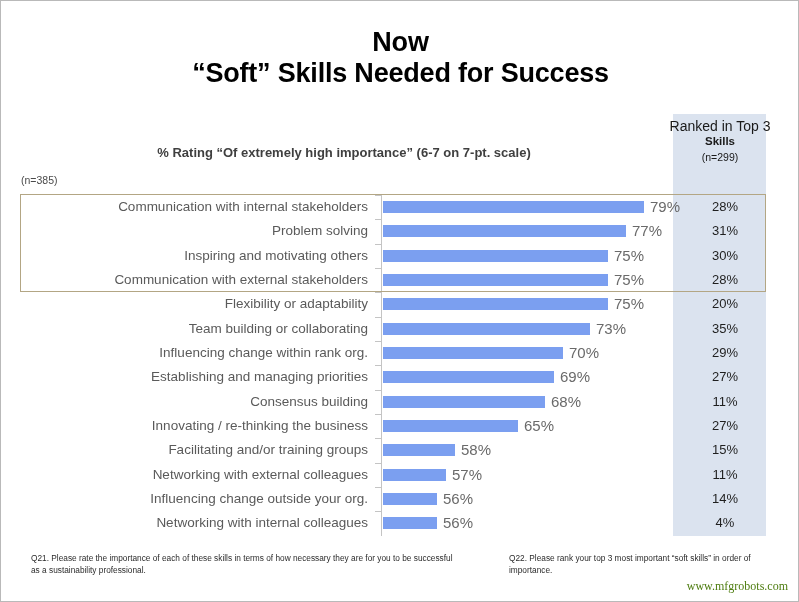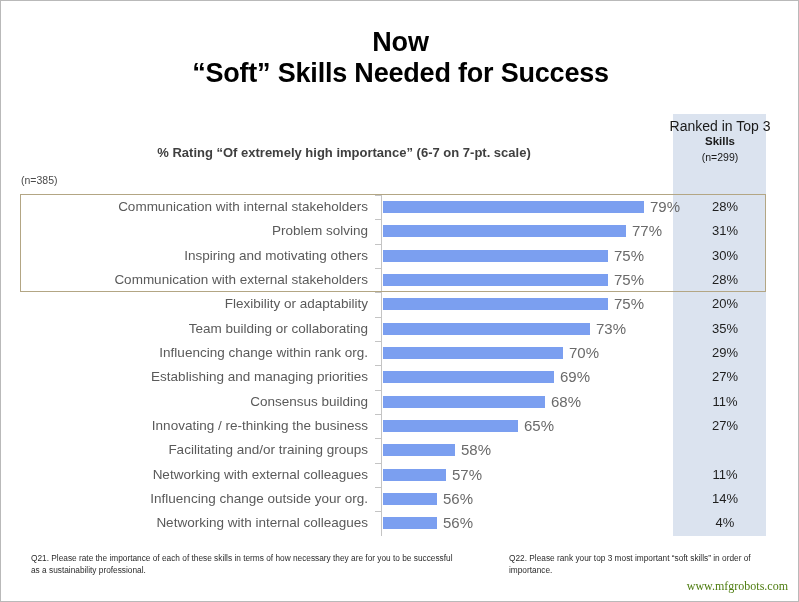--- a/index.html
+++ b/index.html
@@ -296,20 +296,21 @@
           <div class="cat-label">Innovating / re-thinking the business</div>
           <div class="bar" style="width: 135px; background: rgb(123, 159, 240);"></div>
           <div class="bar-value" style="left: 501px;">65%</div>
           <div class="top3-value">27%</div>
         </div>
         <div class="row" style="height: 24.357px;">
           <div class="tick"></div>
           <div class="cat-label">Facilitating and/or training groups</div>
           <div class="bar" style="width: 72px; background: rgb(123, 159, 240);"></div>
           <div class="bar-value" style="left: 438px;">58%</div>
+          <div class="top3-value">15%</div>
         </div>
         <div class="row" style="height: 24.357px;">
           <div class="tick"></div>
           <div class="cat-label">Networking with external colleagues</div>
           <div class="bar" style="width: 63px; background: rgb(123, 159, 240);"></div>
           <div class="bar-value" style="left: 429px;">57%</div>
           <div class="top3-value">11%</div>
         </div>
         <div class="row" style="height: 24.357px;">
           <div class="tick"></div>

